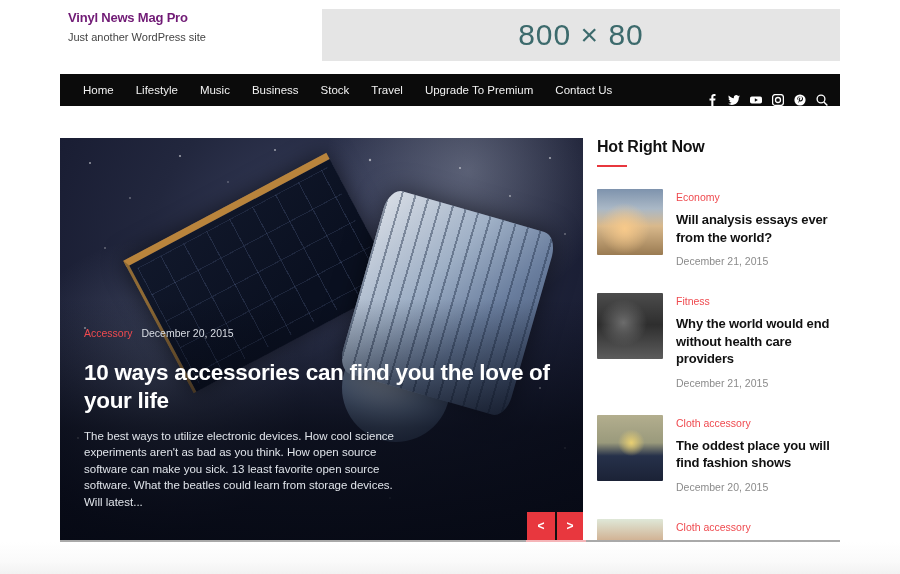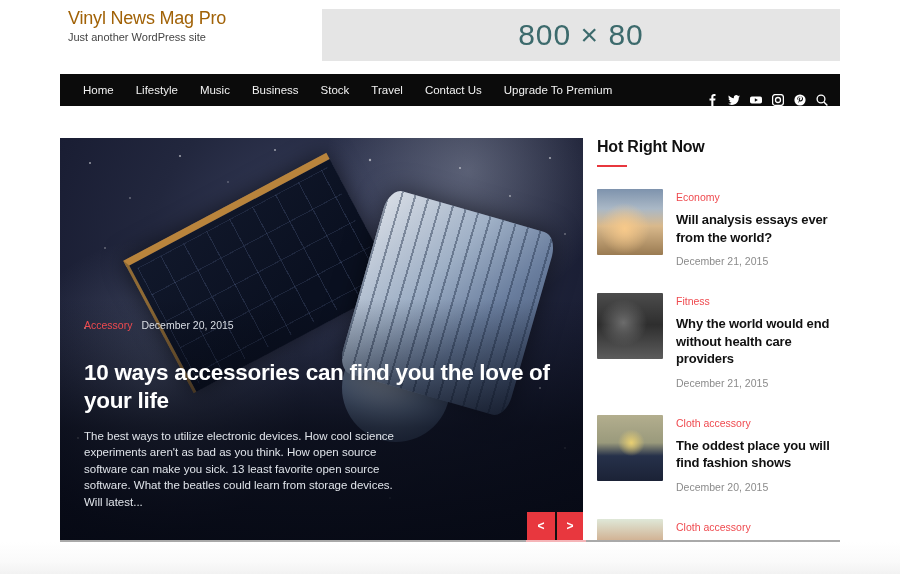--- a/index.html
+++ b/index.html
@@ -11,21 +11,21 @@
   }
   .page { position: relative; width: 900px; height: 574px; background: #fff; }
 
   
   .site-header {
     position: absolute; left: 0; top: 0; width: 900px; height: 74px;
     background: #fff;
   }
   .brand { position: absolute; left: 68px; top: 8px; }
   .brand-title {
-    font-size: 18px; font-weight: normal; color: #a16207;
+    font-size: 13px; font-weight: bold; color: #701a75;
     letter-spacing: -0.2px; line-height: 20px;
   }
   .brand-tagline {
     font-size: 11px; color: #444; line-height: 16px; margin-top: 1px;
   }
   .ad-banner {
     position: absolute; left: 322px; top: 9px; width: 518px; height: 52px;
     background: #e5e5e5; display: flex; align-items: center; justify-content: center; text-align: center;
   }
   .ad-text {
@@ -96,21 +96,21 @@
   .sat-dish {
     left: 282px; top: 196px; width: 108px; height: 108px;
     background: radial-gradient(circle at 38% 32%, #cfd8e4 0%, #7c92b2 48%, #2f4166 100%);
     border-radius: 50%; transform: rotate(12deg);
   }
   .hero-shade {
     position: absolute; inset: 0;
     background: linear-gradient(to bottom, rgba(5,8,18,0) 40%, rgba(5,8,18,.72) 72%, rgba(5,8,18,.88) 100%);
   }
   .hero-caption { position: absolute; left: 24px; right: 30px; bottom: 30px; }
-  .hero-meta { display: flex; align-items: center; gap: 9px; margin-bottom: 28px; }
+  .hero-meta { display: flex; align-items: center; gap: 9px; margin-bottom: 20px; }
   .hero-cat { color: #ef4a4f; font-size: 10.5px; cursor: pointer; }
   .hero-date { color: #d9dde4; font-size: 10.5px; }
   .hero-title {
     color: #fff; font-size: 22.5px; font-weight: bold; line-height: 28px;
     letter-spacing: -0.3px; margin-bottom: 13px; cursor: pointer;
   }
   .hero-excerpt {
     color: #dfe3e9; font-size: 11.5px; line-height: 16.5px; max-width: 312px;
   }
   .hero-nav { position: absolute; right: 0; bottom: 0; display: flex; }
@@ -192,22 +192,22 @@
   </div>
 
   <div class="navbar">
     <div class="nav-list">
       <span class="nav-item">Home</span>
       <span class="nav-item">Lifestyle</span>
       <span class="nav-item">Music</span>
       <span class="nav-item">Business</span>
       <span class="nav-item">Stock</span>
       <span class="nav-item">Travel</span>
+      <span class="nav-item">Upgrade To Premium</span>
       <span class="nav-item">Contact Us</span>
-      <span class="nav-item">Upgrade To Premium</span>
     </div>
     <div class="social-list">
       <span class="social-ic">
         <svg width="12" height="12" viewBox="0 0 12 12">
             <path fill="#fff" d="M7.4 12V6.6h1.8l.3-2.1H7.4V3.1c0-.6.2-1 1-1h1.1V.1C9.3.1 8.7 0 8 0 6.4 0 5.3 1 5.3 2.8v1.7H3.5v2.1h1.8V12z"></path>
           </svg>
       </span>
       <span class="social-ic">
         <svg width="12" height="12" viewBox="0 0 12 12">
             <path fill="#fff" d="M12 2.3c-.4.2-.9.3-1.4.4.5-.3.9-.8 1.1-1.4-.5.3-1 .5-1.6.6-.5-.5-1.1-.8-1.8-.8-1.4 0-2.5 1.1-2.5 2.5 0 .2 0 .4.1.6C3.8 4 2 3 .8 1.5c-.2.4-.3.8-.3 1.2 0 .9.4 1.6 1.1 2.1-.4 0-.8-.1-1.1-.3 0 1.2.9 2.2 2 2.4-.2.1-.4.1-.7.1h-.5c.3 1 1.2 1.7 2.3 1.7-.9.7-1.9 1.1-3.1 1.1H0c1.1.7 2.4 1.1 3.8 1.1 4.5 0 7-3.7 7-7v-.3c.5-.3.9-.8 1.2-1.3z"></path>

